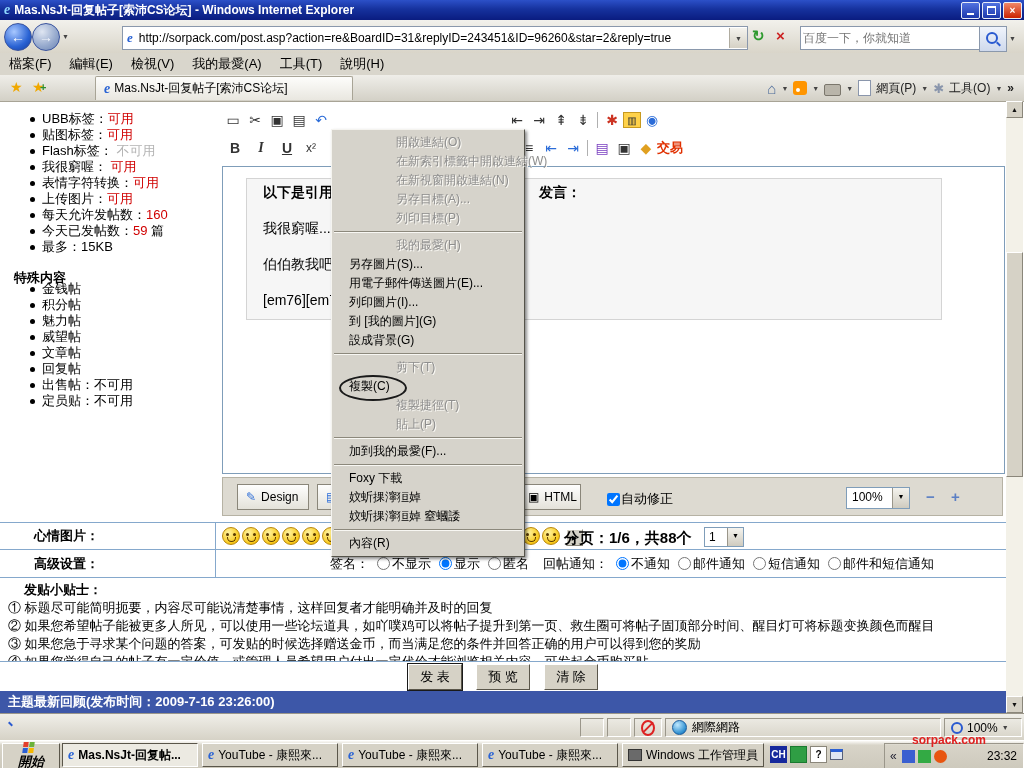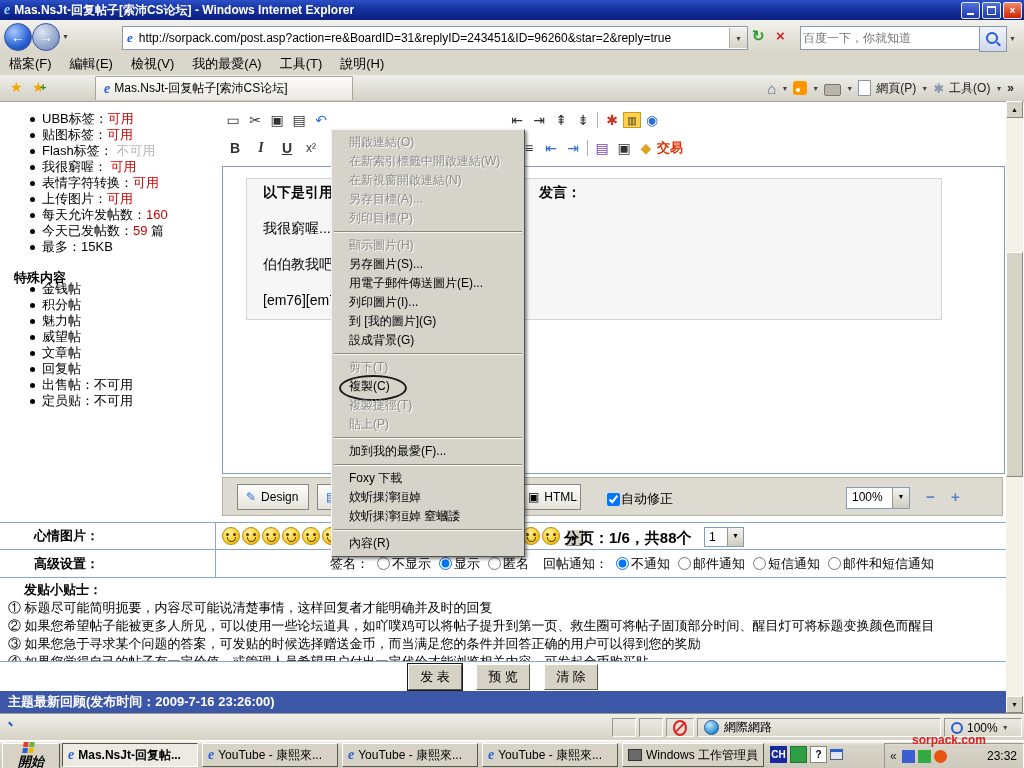--- a/index.html
+++ b/index.html
@@ -132,21 +132,21 @@
   .task.active{background:#eceae2;border-color:#5a564a #fff #fff #5a564a;font-weight:bold;}
   .task .ie-e{color:#2a63d4;margin:0 4px 0 0;}
   .trayico{position:absolute;top:5px;width:17px;height:17px;display:flex;align-items:center;justify-content:center;
            font-size:10px;font-weight:bold;box-sizing:border-box;}
   #traywell{position:absolute;left:884px;top:2px;width:138px;height:24px;border:1px solid;border-color:#9a968a #fff #fff #9a968a;display:flex;align-items:center;}
   #clock{position:absolute;right:6px;font-size:12px;}
   
   #ctxmenu{left:331px;top:129px;width:192px;background:#d6d3cb;z-index:40;
            border:1px solid;border-color:#f5f4f0 #55534a #55534a #f5f4f0;box-shadow:2px 2px 3px rgba(0,0,0,.45);padding:3px 0;}
   .mi{height:19px;line-height:19px;padding-left:17px;font-size:12px;color:#000;white-space:nowrap;position:relative;}
-  .mi.dis{color:#8e8e8e;text-shadow:1px 1px 0 #fdfcf8;}
+  .mi.dis{color:#8e8e8e;text-shadow:1px 1px 0 #fdfcf8;margin-left:47px;}
   .msep{height:0;border-top:1px solid #8c887c;border-bottom:1px solid #f8f7f3;margin:3px 2px;}
   .ellipse{position:absolute;left:7px;top:-2px;width:64px;height:22px;border:2px solid #1a1a1a;border-radius:50%;pointer-events:none;}
   #watermark{left:912px;top:733px;color:#e02020;font-size:12px;z-index:60;font-weight:bold;}
 </style>
 </head>
 <body>
 
 <div id="screen">
 
   <div id="titlebar" class="abs">
@@ -361,21 +361,21 @@
     <span>主题最新回顾(发布时间：2009-7-16 23:26:00)</span>
   </div>
 
   <div id="statusbar" class="abs">
     <div class="spanel" style="flex:1;border:none;"></div>
     <div class="spanel" style="width:24px;"></div>
     <div class="spanel" style="width:24px;"></div>
     <div class="spanel" style="width:28px;">
         <span class="noentry"></span>
       </div>
-    <div class="spanel" style="width:244px;">
+    <div class="spanel" style="width:276px;">
       <span class="globe"></span>
       <span>網際網路</span>
     </div>
     <div class="spanel" style="width:78px;margin-right:2px;">
       <span class="mag" style="position:static;margin-right:4px;display:inline-block;"></span>
       <span>100%</span>
       <span class="smallcaret" style="margin-left:4px;">▼</span>
     </div>
   </div>
 
@@ -424,21 +424,21 @@
     </div>
   </div>
 
   <div id="ctxmenu" class="abs">
     <div class="mi dis">開啟連結(O)</div>
     <div class="mi dis">在新索引標籤中開啟連結(W)</div>
     <div class="mi dis">在新視窗開啟連結(N)</div>
     <div class="mi dis">另存目標(A)...</div>
     <div class="mi dis">列印目標(P)</div>
     <div class="msep"></div>
-    <div class="mi dis">顯示圖片(H)</div>
+    <div class="mi dis">我的最愛(H)</div>
     <div class="mi">另存圖片(S)...</div>
     <div class="mi">用電子郵件傳送圖片(E)...</div>
     <div class="mi">列印圖片(I)...</div>
     <div class="mi">到 [我的圖片](G)</div>
     <div class="mi">設成背景(G)</div>
     <div class="msep"></div>
     <div class="mi dis">剪下(T)</div>
     <div class="mi">
       <span>複製(C)</span>
       <span class="ellipse"></span>

